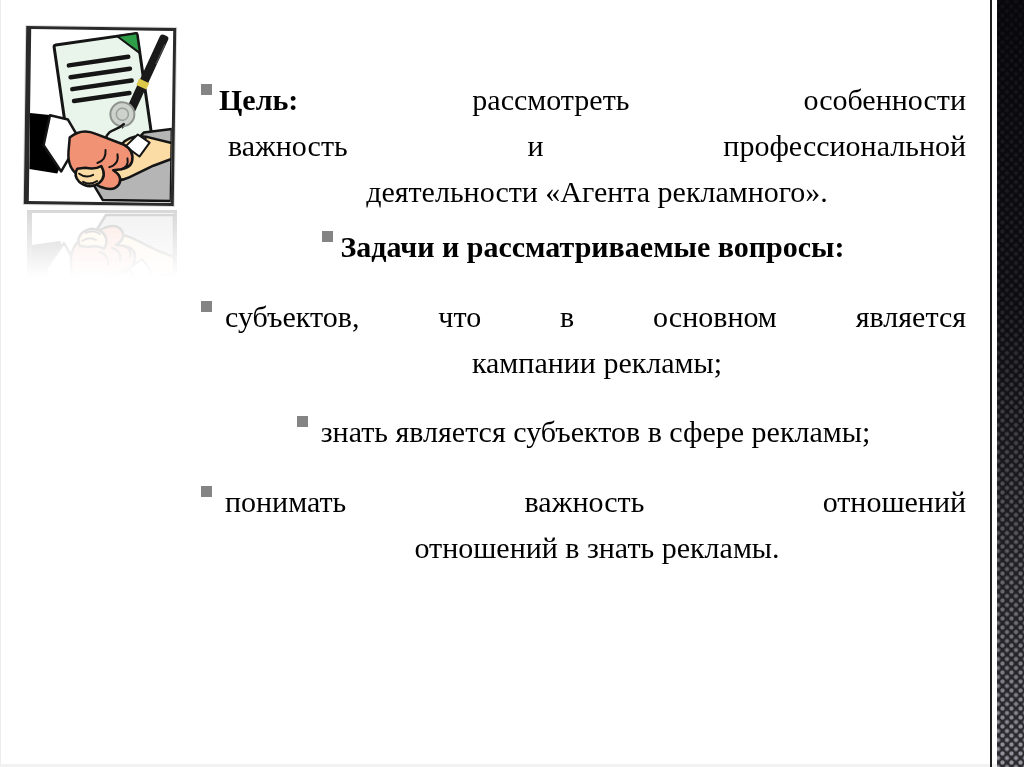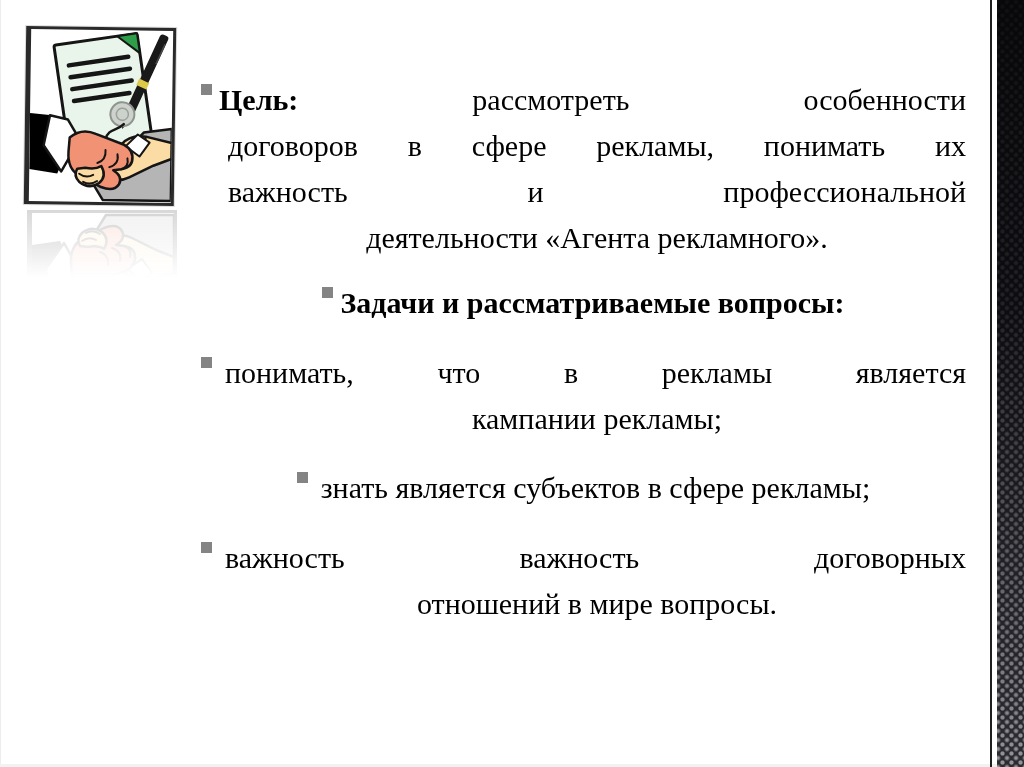--- a/index.html
+++ b/index.html
@@ -39,21 +39,21 @@
             mask-image:linear-gradient(to bottom, rgba(0,0,0,0.9) 0%, rgba(0,0,0,0) 85%);
   }
   .reflection .frame{transform:scaleY(-1);box-shadow:none;}
 
   
   .content{
     position:absolute;left:201px;top:77px;width:765px;
     font-size:30px;line-height:46px;color:var(--text);
   }
   .para{margin:0;}
-  .p2{margin-top:19px}.p3{margin-top:24px}.p4{margin-top:23px}.p5{margin-top:24px}
+  .p2{margin-top:9px}.p3{margin-top:24px}.p4{margin-top:23px}.p5{margin-top:24px}
   .ln{text-align:justify;text-align-last:justify;}
   .ln.last{text-align:center;text-align-last:auto;}
   .cont{padding-left:27px;}
   .b{font-weight:bold;}
   .bullet{
     display:inline-block;width:11px;height:11px;background:var(--bullet-gray);
     vertical-align:15px;
   }
   .g1{margin-right:7px;}
   .g2{margin-right:13px;}
@@ -123,41 +123,40 @@
             <use href="#hs-art"></use>
           </svg>
       </div>
     </div>
   </div>
 
   <div class="content">
 
     <div class="para p1">
       <div class="ln"><span class="bullet g1"></span><span class="b">Цель:</span> <span>рассмотреть особенности</span></div>
-      <div class="ln cont">договоров в сфере рекламы, понимать их</div>
       <div class="ln cont">важность и профессиональной</div>
       <div class="ln cont last">деятельности «Агента рекламного».</div>
     </div>
 
     <div class="para p2">
       <div class="ln last b"><span class="bullet g1"></span><span>Задачи и рассматриваемые вопросы:</span></div>
     </div>
 
     <div class="para p3">
-      <div class="ln"><span class="bullet g2"></span><span>понимать, что в рекламы является</span></div>
+      <div class="ln"><span class="bullet g2"></span><span>субъектов, что в основном является</span></div>
       <div class="ln cont last">кампании рекламы;</div>
     </div>
 
     <div class="para p4">
       <div class="ln last"><span class="bullet g2"></span><span>знать является субъектов в сфере рекламы;</span></div>
     </div>
 
     <div class="para p5">
-      <div class="ln"><span class="bullet g2"></span><span>важность важность договорных</span></div>
-      <div class="ln cont last">отношений в мире вопросы.</div>
+      <div class="ln"><span class="bullet g2"></span><span>понимать важность отношений</span></div>
+      <div class="ln cont last">отношений в знать рекламы.</div>
     </div>
 
   </div>
 
   <div class="divider"></div>
   <div class="strip"></div>
 
 </div>
 
 </body></html>

